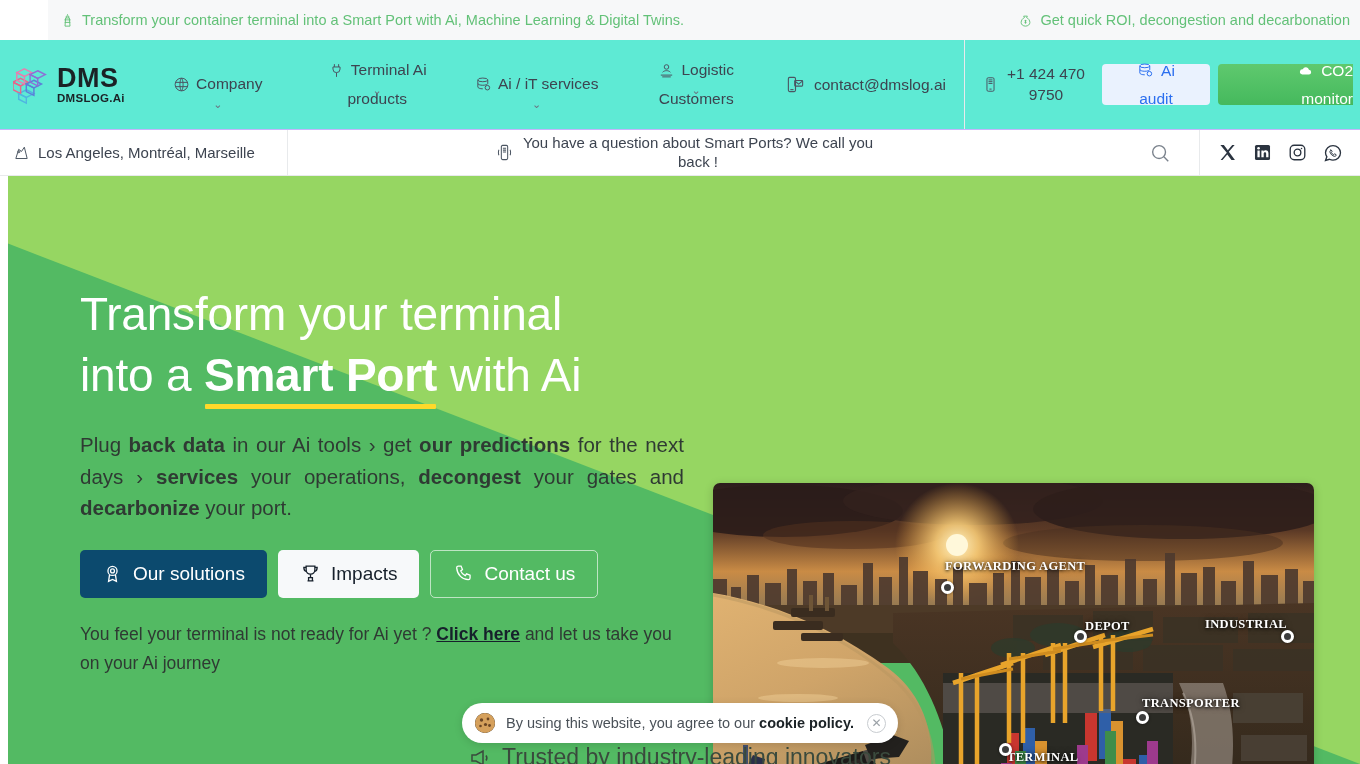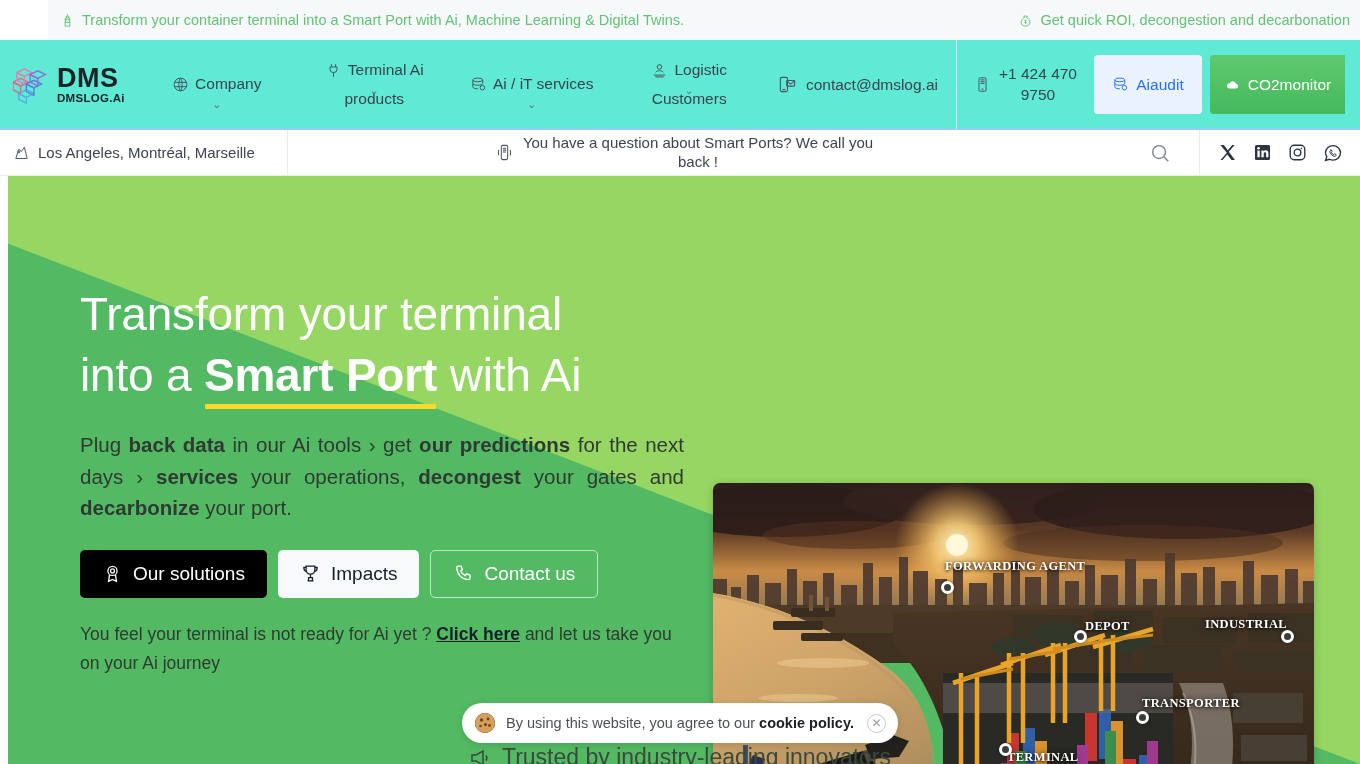--- a/index.html
+++ b/index.html
@@ -77,31 +77,32 @@
   }
   .nav-phone {
     flex: 0 0 138px; width: 138px;
     display: flex; align-items: center; justify-content: center; gap: 8px;
     font-size: 15.5px; color: #3d4450; text-align: center;
     border-left: 1px solid #e8eaec;
     line-height: 1.35;
   }
   .nav-btn {
     flex: 0 0 auto;
-    display: flex; align-items: center; justify-content: center;
-    width: 108px; align-self: center; height: 59px;
+    display: flex; flex-direction: column; align-items: center; justify-content: center;
+    width: 108px; align-self: center; height: 41px;
     border-radius: 4px; font-size: 15.5px; line-height: 1.75;
     cursor: pointer; text-align: center;
   }
   .nav-btn .row1 { display: flex; align-items: center; gap: 7px; }
   .nav-btn.audit { background: #eaf2fe; color: #2b6fef; margin-right: 8px; }
   .nav-btn.co2 {
     background: linear-gradient(180deg,#5fc96e 0%,#45b95d 100%);
-    color: #ffffff; width: 135px; margin-right: 15px;
+    color: #ffffff; width: 135px; margin-right: 7px;
     border-radius: 4px 0 0 4px;
+    align-items: flex-end;
   }
 
   
   .subnav-row {
     height: 46px; background: #fff; display: flex; align-items: stretch;
     border-bottom: 1px solid #e8eaec;
   }
   .subnav-loc {
     flex: 0 0 288px; display: flex; align-items: center; gap: 8px;
     padding-left: 13px; font-size: 15px; color: #3d4450;
@@ -153,21 +154,21 @@
   }
   .hero-p b { font-weight: 700; }
 
   .hero-btns { margin-top: 27px; display: flex; gap: 11px; }
   .btn {
     height: 48px; border-radius: 5px; display: flex; align-items: center;
     justify-content: center; gap: 10px; font-size: 19px; cursor: pointer;
     padding: 0 22px;
   }
   .btn .bic { width: 21px; height: 21px; display:block; flex:0 0 auto; }
-  .btn.primary { background: #000000; color: #fff; }
+  .btn.primary { background: #0c4a6e; color: #fff; }
   .btn.white { background: #f7f9fa; color: #16202b; }
   .btn.ghost { background: transparent; color: #fff; border: 1px solid rgba(255,255,255,.62); }
 
   .hero-note {
     margin-top: 22px; font-size: 17.5px; color: #2f3a33; line-height: 1.66;
     width: 606px;
   }
   .hero-note a { color: #16202b; font-weight: 600; text-decoration: underline; }
 
   

